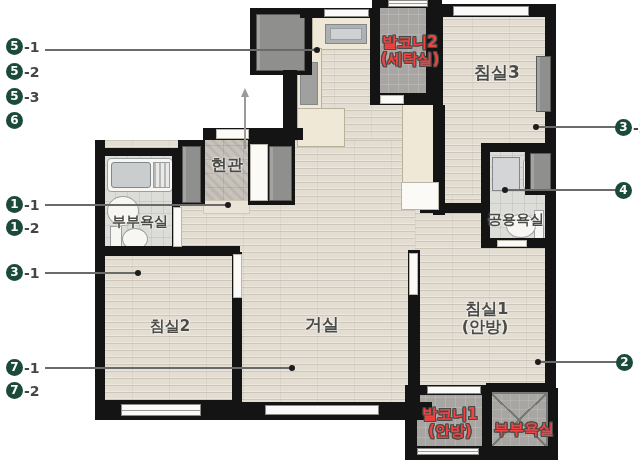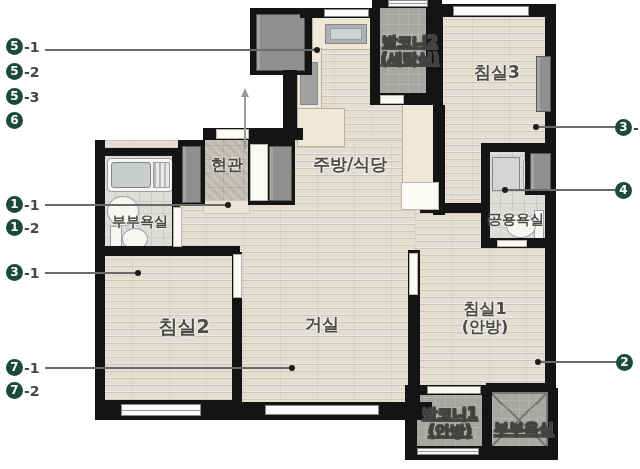--- a/index.html
+++ b/index.html
@@ -40,24 +40,24 @@
   .xpanel{position:absolute;background:var(--tile-gray,#a7a6a3);border:2px solid #787876;box-sizing:border-box;
     background-image:
       linear-gradient(to bottom right, transparent calc(50% - 1px), #787876 calc(50% - 1px) calc(50% + 1px), transparent calc(50% + 1px)),
       linear-gradient(to top right, transparent calc(50% - 1px), #787876 calc(50% - 1px) calc(50% + 1px), transparent calc(50% + 1px)),
       repeating-linear-gradient(0deg, rgba(255,255,255,.12) 0 1px, transparent 1px 9px),
       repeating-linear-gradient(90deg, rgba(255,255,255,.12) 0 1px, transparent 1px 9px);}
   
   .rlabel{position:absolute;transform:translate(-50%,-50%);white-space:pre-line;text-align:center;
     font-weight:bold;line-height:1.15;}
   .rlabel.dark{color:var(--label-dark,#4b4b47);
-    text-shadow:0 0 2px rgba(255,255,255,.95),0 0 3px rgba(255,255,255,.9);}
-  .rlabel.light{color:#404040;
+    text-shadow:0 0 2px rgba(255,255,255,.95),0 0 3px rgba(255,255,255,.9);text-align:right;}
+  .rlabel.light{color:#ef4444;
     text-shadow:-1px 0 0 #4a4a46,1px 0 0 #4a4a46,0 -1px 0 #4a4a46,0 1px 0 #4a4a46,
-      -1px -1px 0 #4a4a46,1px 1px 0 #4a4a46,-1px 1px 0 #4a4a46,1px -1px 0 #4a4a46;text-decoration:underline;}
+      -1px -1px 0 #4a4a46,1px 1px 0 #4a4a46,-1px 1px 0 #4a4a46,1px -1px 0 #4a4a46;}
   
   .callout{position:absolute;display:flex;align-items:center;height:17px;}
   .badge{display:inline-block;width:17px;height:17px;border-radius:50%;
     background:var(--callout-circle,#1c4a38);color:#fff;font-size:12px;font-weight:bold;
     line-height:17px;text-align:center;flex:0 0 17px;}
   .suffix{color:#454545;font-size:14px;font-weight:600;margin-left:1px;letter-spacing:0;}
   .leader{position:absolute;height:2px;background:#6a6a6a;}
   .ldot{position:absolute;width:6px;height:6px;border-radius:50%;background:#1c1c1c;}
   
   .arrow-line{position:absolute;width:2px;background:#9a9a98;}
@@ -164,24 +164,23 @@
   <div class="door" style="left:401px;top:182px;width:38px;height:28px"></div>
   <div class="door" style="left:173px;top:207px;width:9px;height:40px"></div>
 
   <div class="arrow-line" style="left:244px;top:97px;height:52px"></div>
   <div class="arrow-head" style="left:241px;top:88px"></div>
 
   <div class="rlabel light" style="left:410px;top:51px;font-size:15px">발코니2
 (세탁실)</div>
   <div class="rlabel dark" style="left:497px;top:73px;font-size:17px">침실3</div>
   <div class="rlabel dark" style="left:227px;top:165px;font-size:16px">현관</div>
-  <div class="rlabel dark" style="left:350px;top:165px;font-size:17px">주방/식당</div>
   <div class="rlabel dark" style="left:140px;top:221px;font-size:14px">부부욕실</div>
   <div class="rlabel dark" style="left:516px;top:219px;font-size:14px">공용욕실</div>
-  <div class="rlabel dark" style="left:184px;top:327px;font-size:19px">침실2</div>
+  <div class="rlabel dark" style="left:170px;top:327px;font-size:15px">침실2</div>
   <div class="rlabel dark" style="left:322px;top:325px;font-size:17px">거실</div>
   <div class="rlabel dark" style="left:485px;top:318px;font-size:16px">침실1
 (안방)</div>
   <div class="rlabel light" style="left:450px;top:423px;font-size:15px">발코니1
 (안방)</div>
   <div class="rlabel light" style="left:524px;top:430px;font-size:15px">부부욕실</div>
 
   <div class="leader" style="left:45px;top:49px;width:272px"></div>
   <div class="ldot" style="left:314px;top:47px"></div>
   <div class="leader" style="left:45px;top:204px;width:183px"></div>

